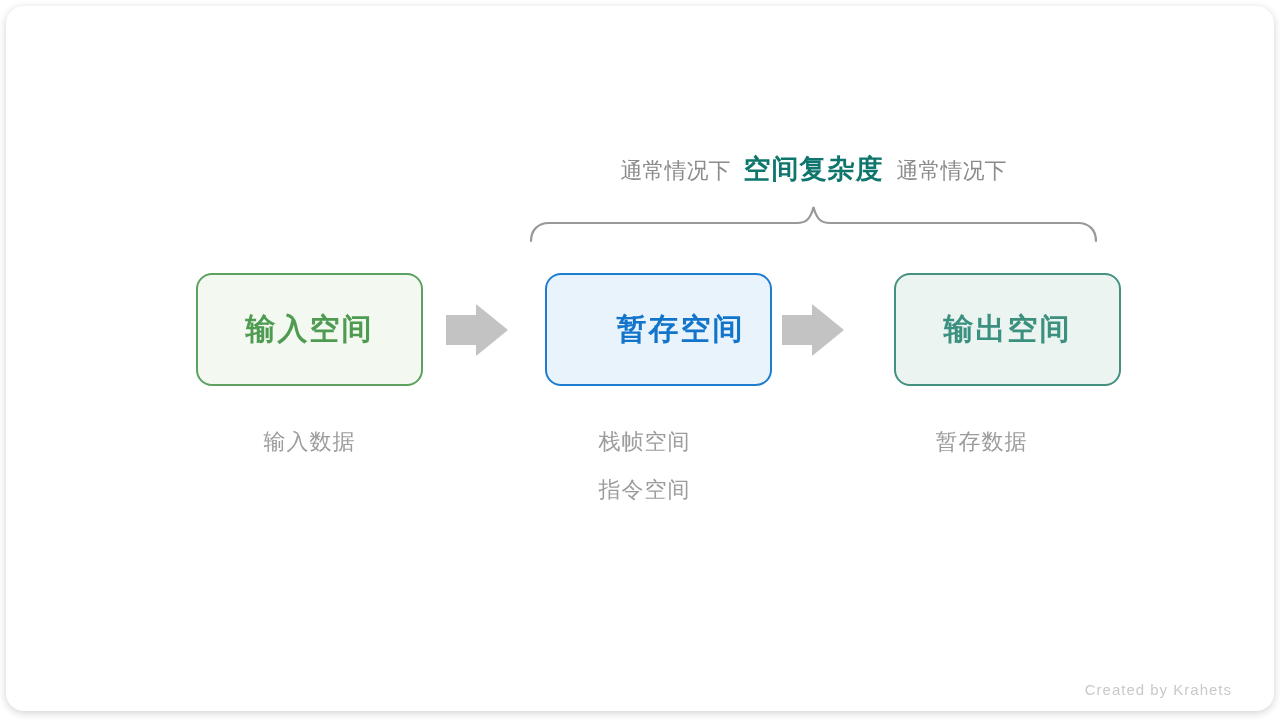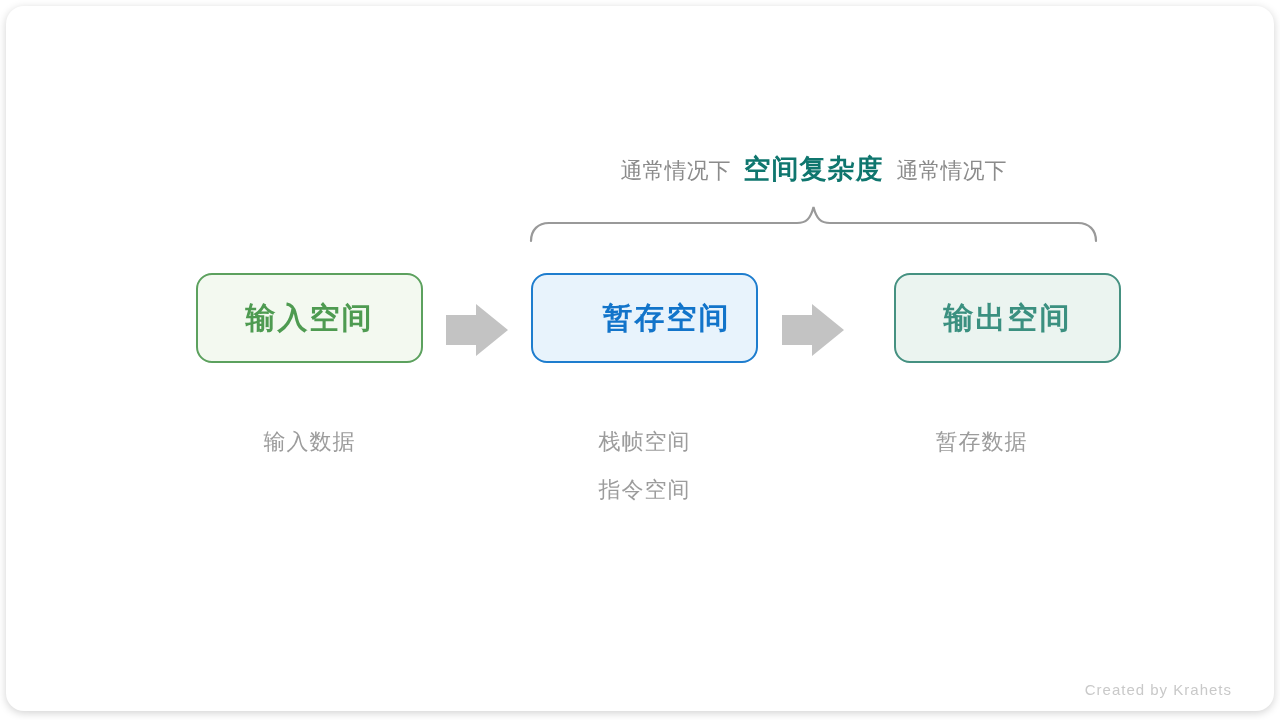--- a/index.html
+++ b/index.html
@@ -27,30 +27,30 @@
   }
   .annotation .plain { font-size: 22px; color: #8b8b8b; }
   .annotation .hl { font-size: 27px; font-weight: 700; color: #0f766e; margin: 0 13px; letter-spacing: 1px; }
 
   
   .brace { position: absolute; left: 523px; top: 193px; width: 569px; height: 46px; }
 
   
   .box {
     position: absolute;
-    top: 267px; width: 227px; height: 90px;
+    top: 267px; width: 227px; height: 113px;
     border-radius: 16px;
     border: 2.5px solid var(--border);
     background: var(--fill);
     color: var(--text);
     display: flex; align-items: center; justify-content: center;
     font-size: 30px; font-weight: 700; letter-spacing: 2px;
   }
   .box-1 { left: 190px; }
-  .box-2 { left: 525px; padding-left: 44px; }
+  .box-2 { left: 539px; padding-left: 44px; }
   .box-3 { left: 888px; }
 
   
   .arrow { position: absolute; top: 298px; width: 62px; height: 52px; }
   .arrow-1 { left: 440px; }
   .arrow-2 { left: 776px; }
 
   
   .notes {
     position: absolute; top: 412px; width: 227px;

